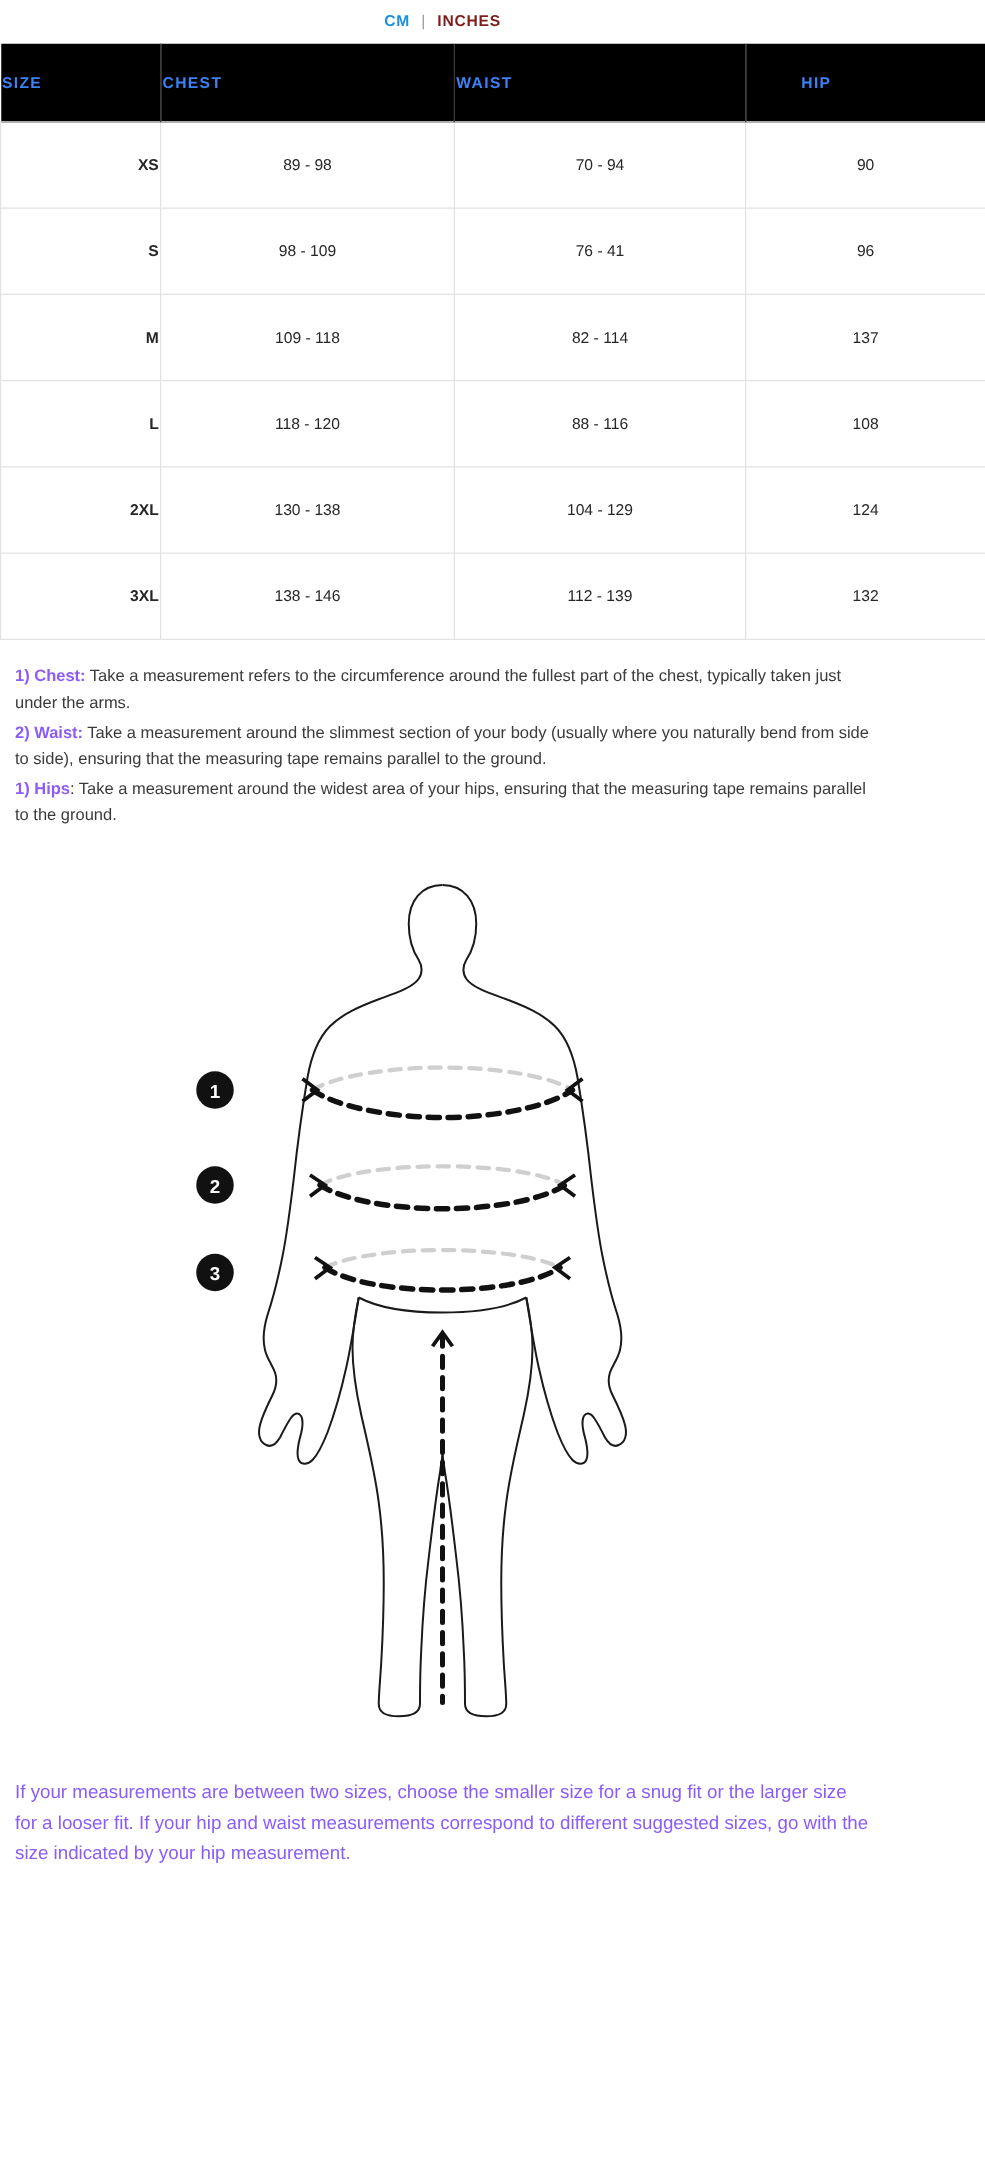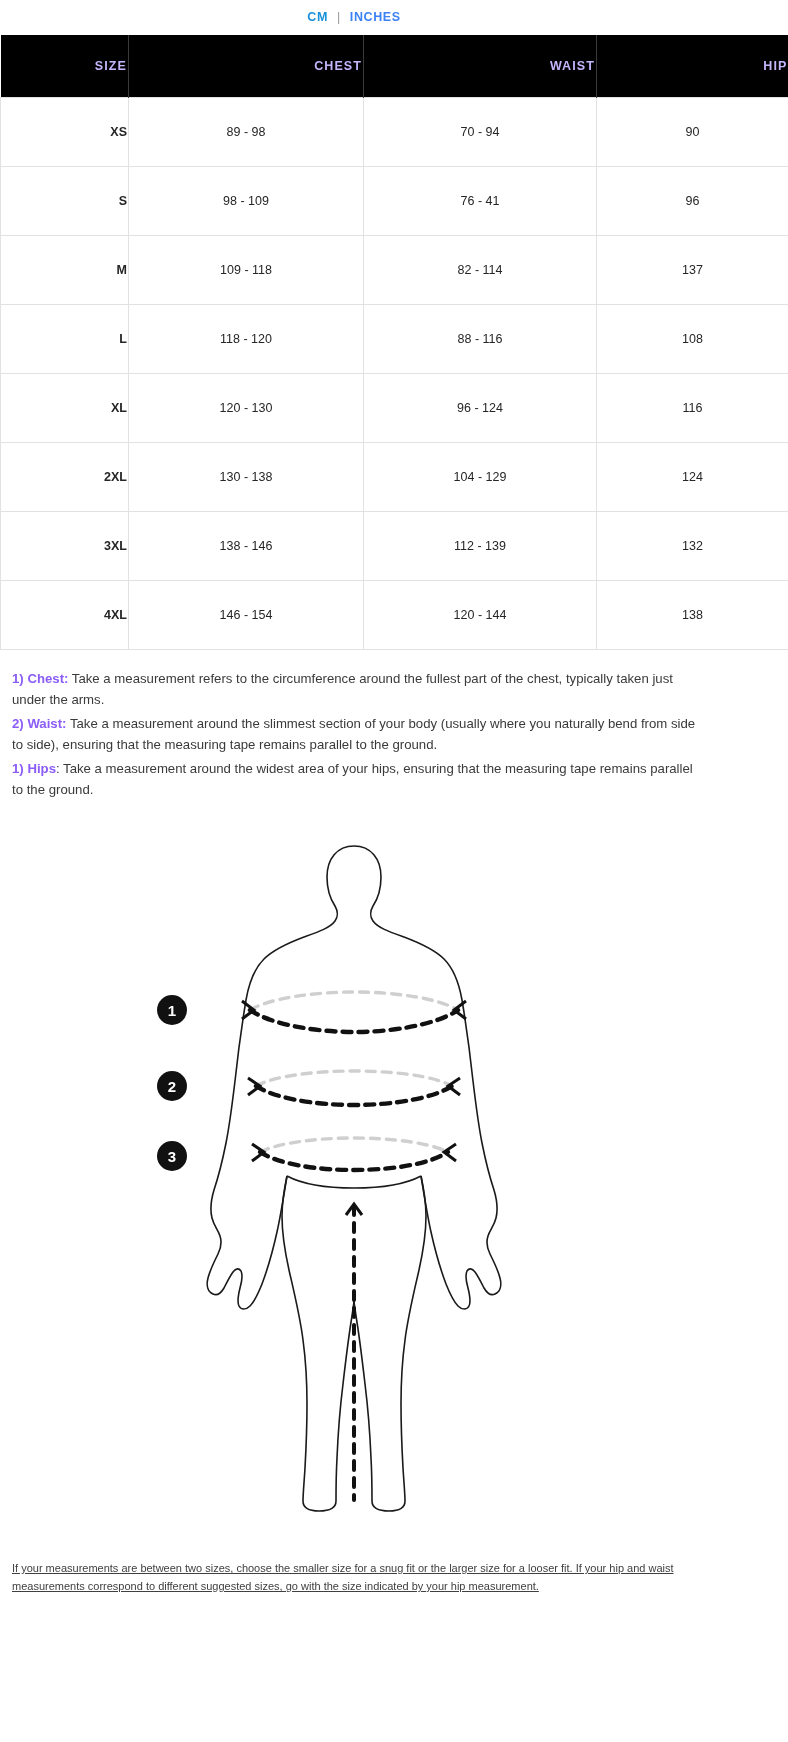--- a/index.html
+++ b/index.html
@@ -31,42 +31,42 @@
     font-weight: bold;
     letter-spacing: 0.6px;
   }
   .unit-bar .unit {
     cursor: pointer;
   }
   .unit-bar .unit.active {
     color: #1a90d9;
   }
   .unit-bar .unit.inactive {
-    color: #3b82f6;
+    color: #7f1d1d;
   }
   .unit-bar .sep {
     color: #9a9a9a;
     font-weight: normal;
   }
 
   
   .size-table {
     width: 100%;
     border-collapse: collapse;
     table-layout: fixed;
   }
   .size-table th {
     background: #000000;
-    color: #c4b5fd;
+    color: #3b82f6;
     font-size: 12.5px;
     font-weight: bold;
     letter-spacing: 1.1px;
     height: 60px;
     border-right: 1px solid #3a3a3a;
-    text-align: right;
+    text-align: left;
     vertical-align: middle;
   }
   .size-table th:last-child {
     border-right: none;
     padding-left: 44px;
   }
   .size-table td {
     border: 1px solid #e2e2e2;
     height: 66px;
     text-align: center;
@@ -104,24 +104,23 @@
     height: 700px;
   }
   .figure-wrap svg {
     display: block;
     margin: 0 auto;
   }
 
   
   .footer-note {
     padding: 22px 12px 16px 12px;
-    font-size: 11px;
+    font-size: 15px;
     line-height: 1.62;
-    color: #404040;
-    text-decoration: underline;
+    color: #8b5cf6;
   }
   .footer-note p {
     margin: 0;
   }
 </style>
 </head>
 <body>
 
 <div class="page">
 
@@ -165,42 +164,30 @@
         <td>82 - 114</td>
         <td>137</td>
       </tr>
       <tr>
         <td class="size-cell">L</td>
         <td>118 - 120</td>
         <td>88 - 116</td>
         <td>108</td>
       </tr>
       <tr>
-        <td class="size-cell">XL</td>
-        <td>120 - 130</td>
-        <td>96 - 124</td>
-        <td>116</td>
-      </tr>
-      <tr>
         <td class="size-cell">2XL</td>
         <td>130 - 138</td>
         <td>104 - 129</td>
         <td>124</td>
       </tr>
       <tr>
         <td class="size-cell">3XL</td>
         <td>138 - 146</td>
         <td>112 - 139</td>
         <td>132</td>
-      </tr>
-      <tr>
-        <td class="size-cell">4XL</td>
-        <td>146 - 154</td>
-        <td>120 - 144</td>
-        <td>138</td>
       </tr>
     </tbody>
   </table>
 
   <div class="notes">
     <p><b>1) Chest:</b><span> Take a measurement refers to the circumference around the fullest part of the chest, typically taken just under the arms.</span></p>
     <p><b>2) Waist:</b><span> Take a measurement around the slimmest section of your body (usually where you naturally bend from side to side), ensuring that the measuring tape remains parallel to the ground.</span></p>
     <p><b>1) Hips</b><span>: Take a measurement around the widest area of your hips, ensuring that the measuring tape remains parallel to the ground.</span></p>
   </div>
 

